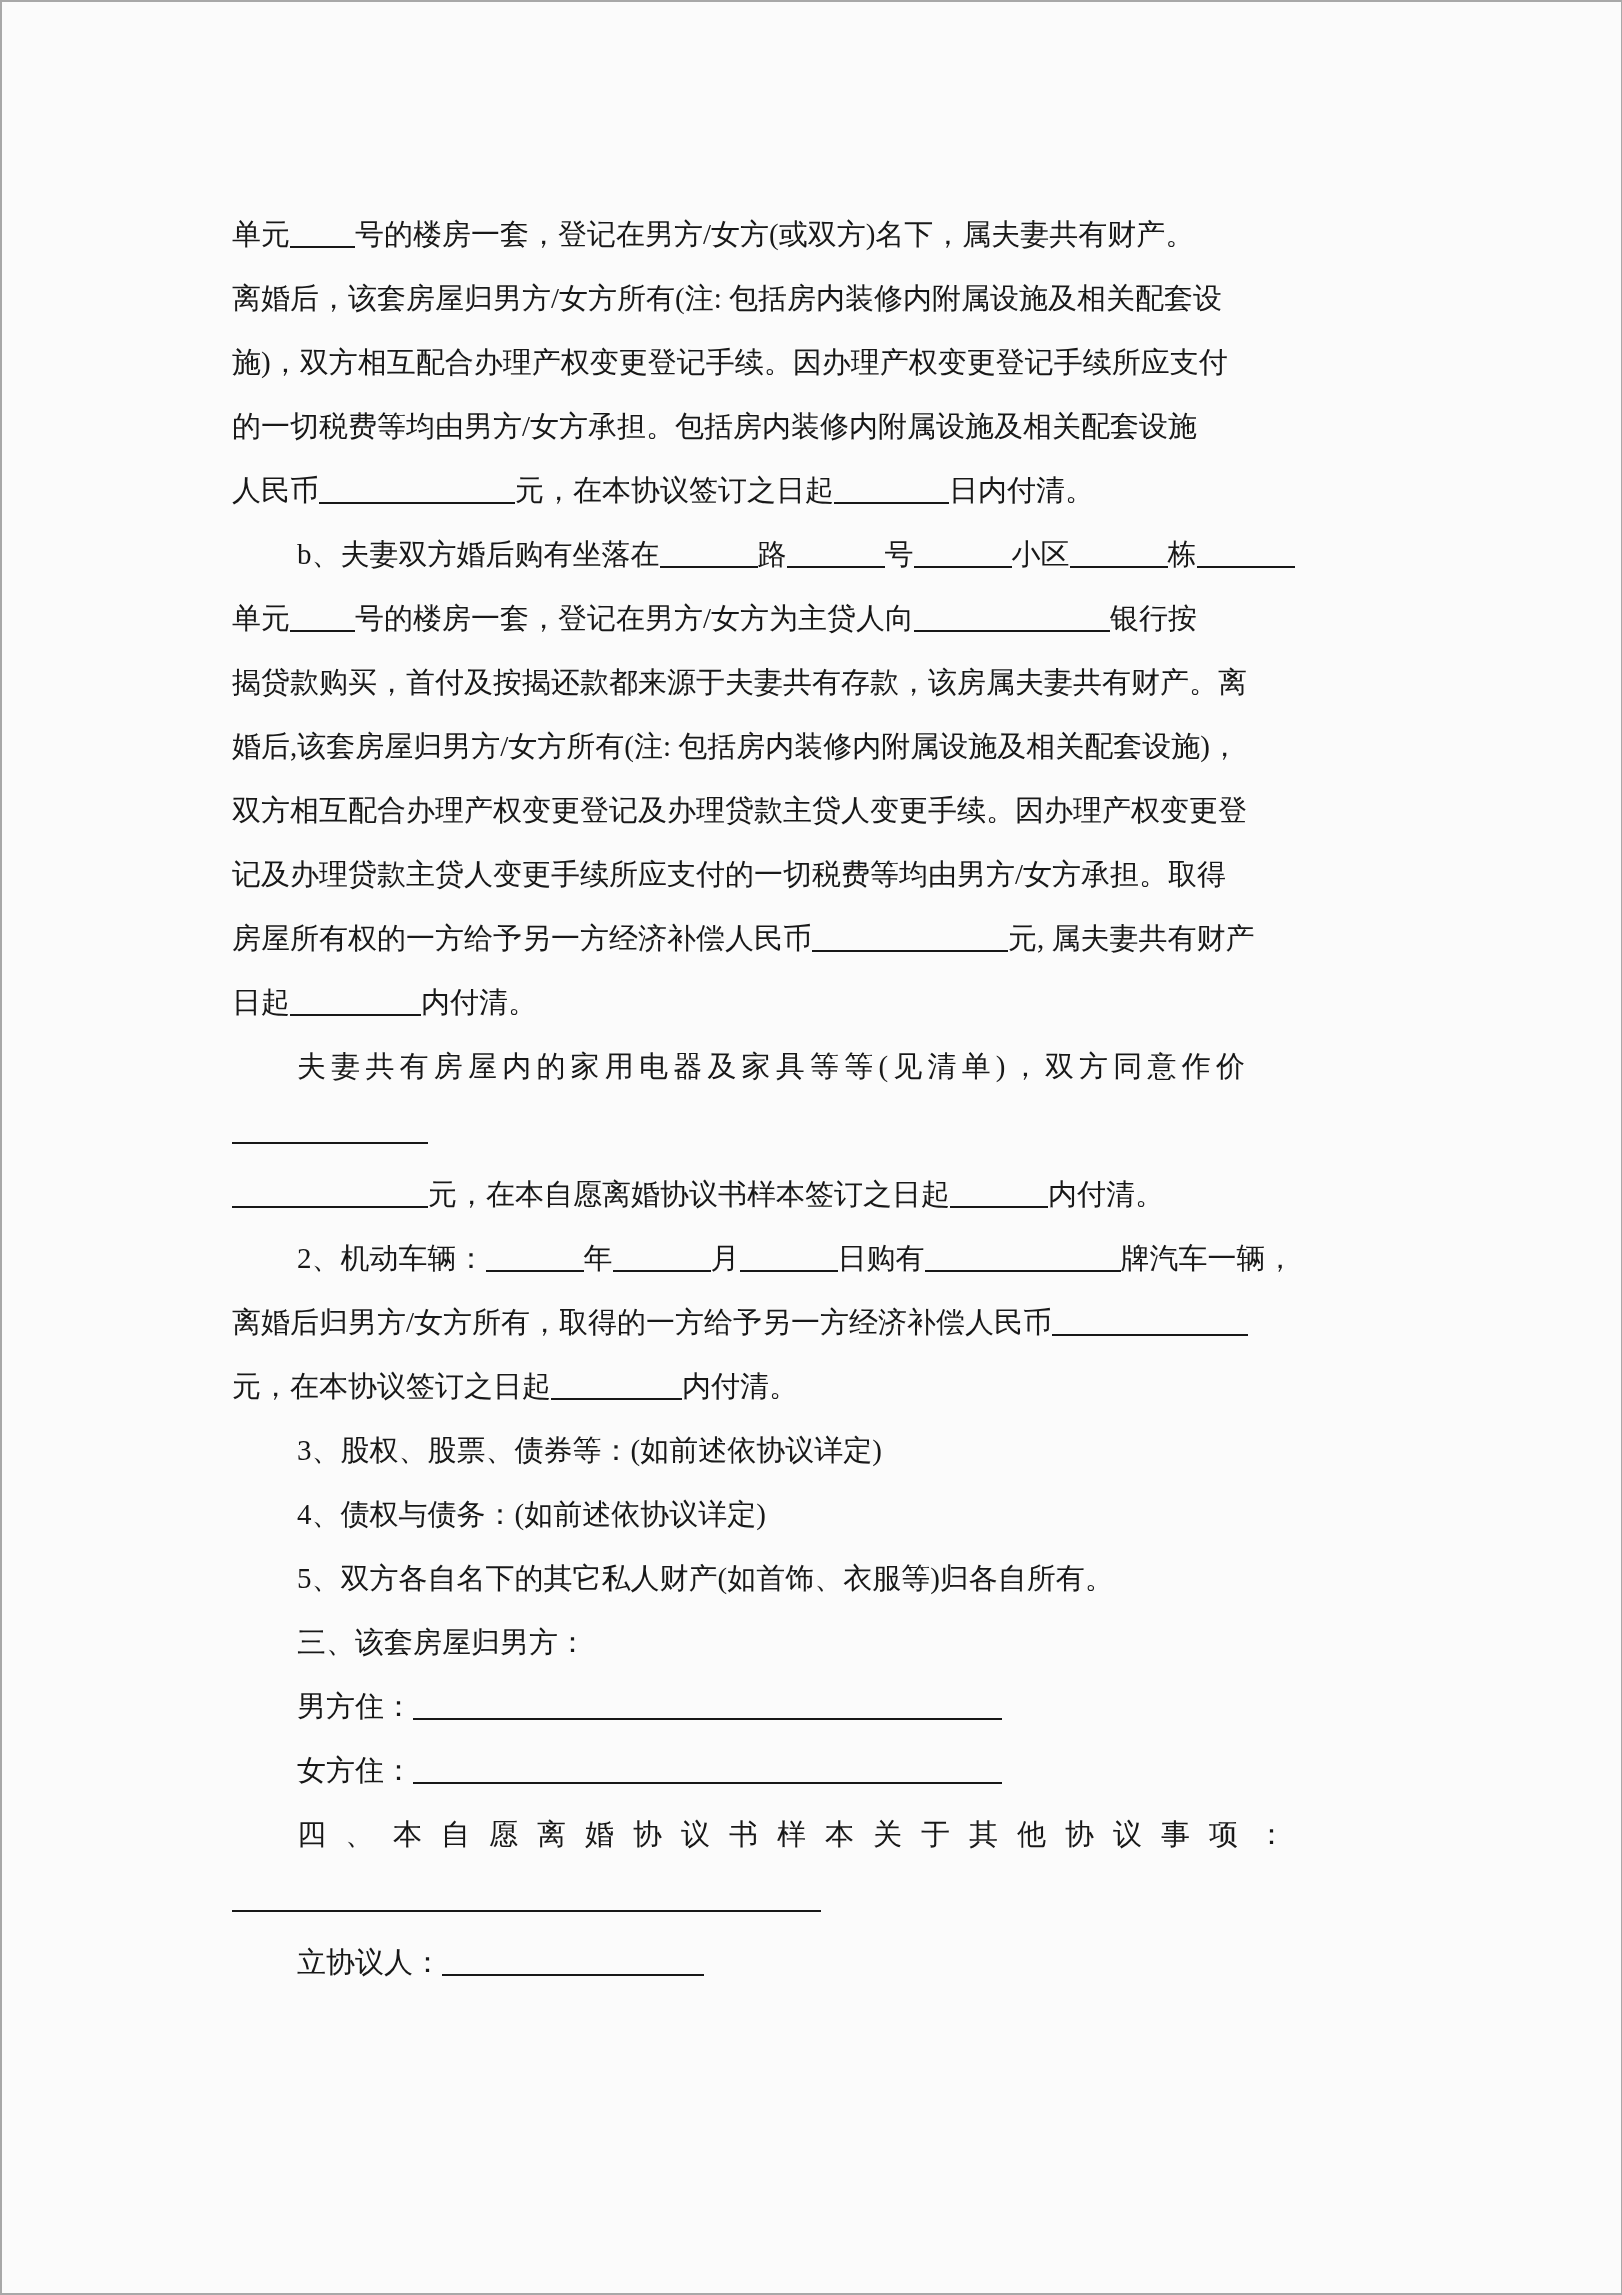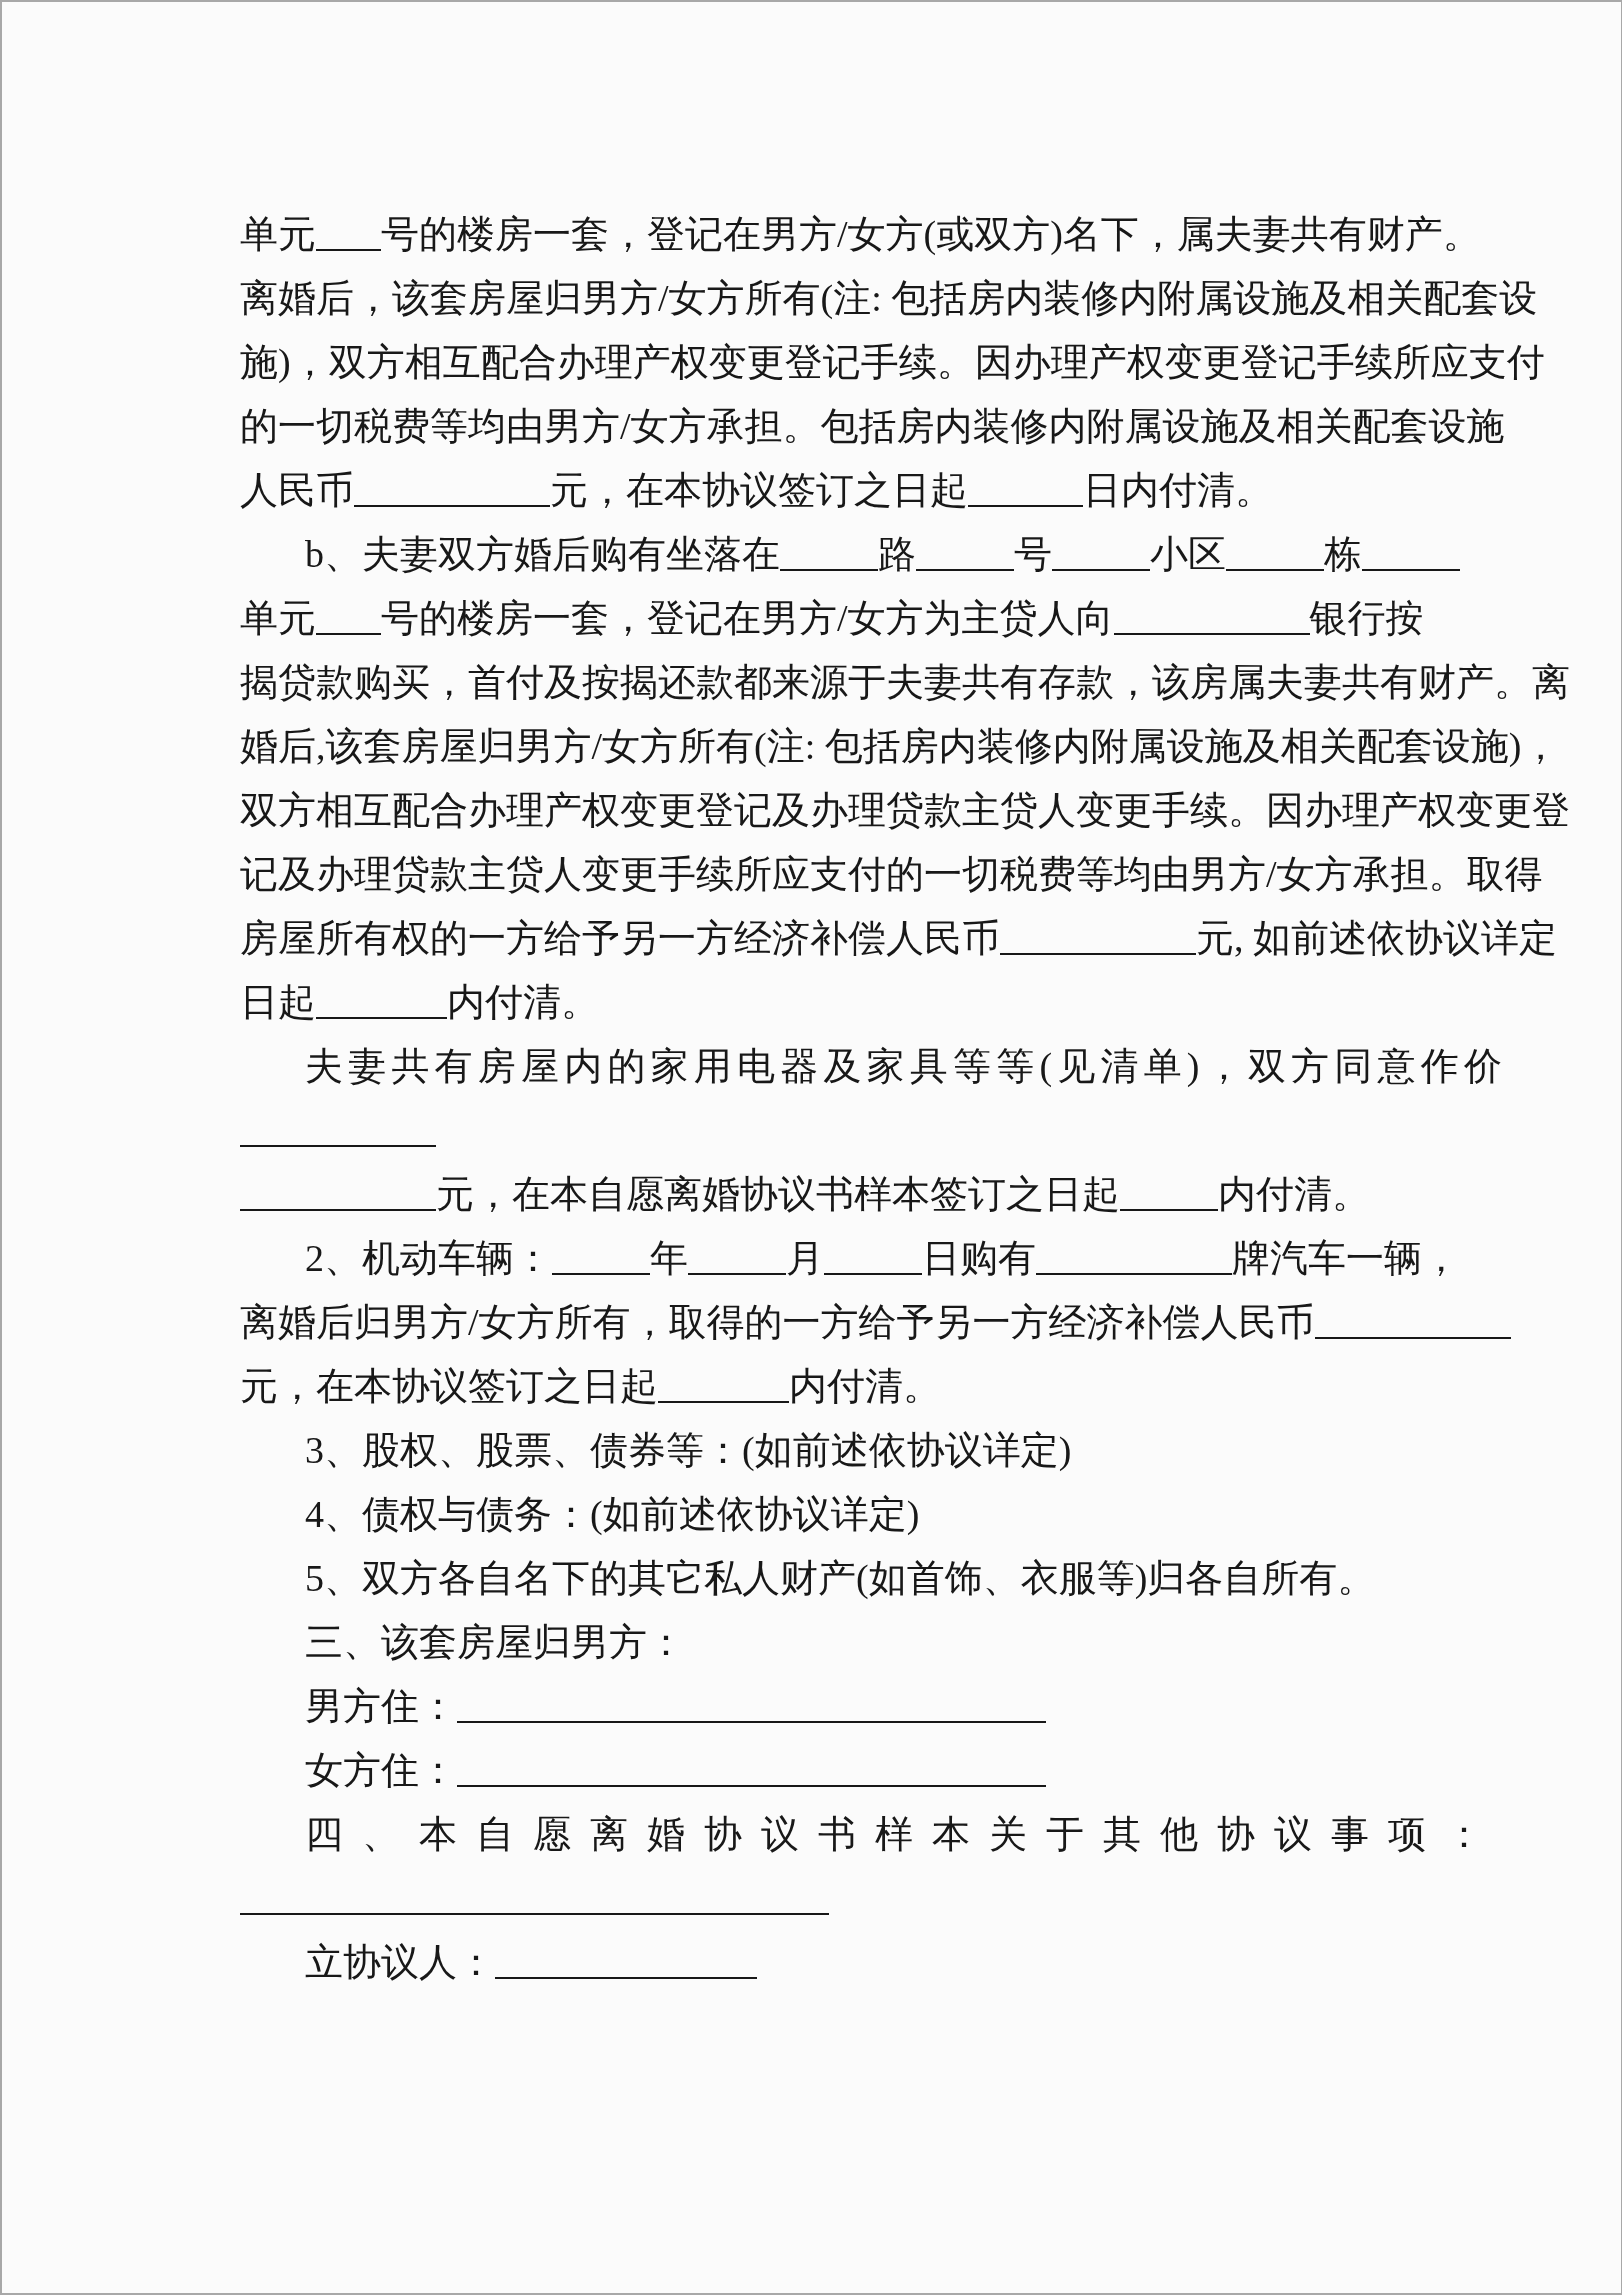--- a/index.html
+++ b/index.html
@@ -17,22 +17,21 @@
     border:2px solid var(--border);
     overflow:hidden;
     font-family:"Liberation Serif","DejaVu Serif",serif;
     color:var(--text);
   }
   .lines{
     position:absolute;
     left:230px;
     top:200px;
     width:1152px;
-    font-size:38px;
-    margin-left:8px;
+    font-size:29px;
   }
   .line{
     line-height:64px;
     white-space:nowrap;
   }
   .line.indent{padding-left:65px;font-family:Liberation Serif, serif;}
   .line.spread{letter-spacing:19px;}
   .line.spread-sm{letter-spacing:5.2px;}
   .blank{
     display:inline-block;
@@ -50,21 +49,21 @@
       <div class="line"><span>离婚后，该套房屋归男方/女方所有(注: 包括房内装修内附属设施及相关配套设</span></div>
       <div class="line"><span>施)，双方相互配合办理产权变更登记手续。因办理产权变更登记手续所应支付</span></div>
       <div class="line"><span>的一切税费等均由男方/女方承担。包括房内装修内附属设施及相关配套设施</span></div>
       <div class="line"><span>人民币</span><span class="blank" style="width: 196px;"></span><span>元，在本协议签订之日起</span><span class="blank" style="width: 115px;"></span><span>日内付清。</span></div>
       <div class="line indent"><span>b、夫妻双方婚后购有坐落在</span><span class="blank" style="width: 98px;"></span><span>路</span><span class="blank" style="width: 98px;"></span><span>号</span><span class="blank" style="width: 98px;"></span><span>小区</span><span class="blank" style="width: 98px;"></span><span>栋</span><span class="blank" style="width: 98px;"></span></div>
       <div class="line"><span>单元</span><span class="blank" style="width: 65px;"></span><span>号的楼房一套，登记在男方/女方为主贷人向</span><span class="blank" style="width: 196px;"></span><span>银行按</span></div>
       <div class="line"><span>揭贷款购买，首付及按揭还款都来源于夫妻共有存款，该房属夫妻共有财产。离</span></div>
       <div class="line"><span>婚后,该套房屋归男方/女方所有(注: 包括房内装修内附属设施及相关配套设施)，</span></div>
       <div class="line"><span>双方相互配合办理产权变更登记及办理贷款主贷人变更手续。因办理产权变更登</span></div>
       <div class="line"><span>记及办理贷款主贷人变更手续所应支付的一切税费等均由男方/女方承担。取得</span></div>
-      <div class="line"><span>房屋所有权的一方给予另一方经济补偿人民币</span><span class="blank" style="width: 196px;"></span><span>元, 如前述依协议详定</span></div>
+      <div class="line"><span>房屋所有权的一方给予另一方经济补偿人民币</span><span class="blank" style="width: 196px;"></span><span>元, 属夫妻共有财产</span></div>
       <div class="line"><span>日起</span><span class="blank" style="width: 131px;"></span><span>内付清。</span></div>
       <div class="line indent spread-sm"><span>夫妻共有房屋内的家用电器及家具等等(见清单)，双方同意作价</span></div>
       <div class="line"><span class="blank" style="width: 196px;"></span></div>
       <div class="line"><span class="blank" style="width: 196px;"></span><span>元，在本自愿离婚协议书样本签订之日起</span><span class="blank" style="width: 98px;"></span><span>内付清。</span></div>
       <div class="line indent"><span>2、机动车辆：</span><span class="blank" style="width: 98px;"></span><span>年</span><span class="blank" style="width: 98px;"></span><span>月</span><span class="blank" style="width: 98px;"></span><span>日购有</span><span class="blank" style="width: 196px;"></span><span>牌汽车一辆，</span></div>
       <div class="line"><span>离婚后归男方/女方所有，取得的一方给予另一方经济补偿人民币</span><span class="blank" style="width: 196px;"></span></div>
       <div class="line"><span>元，在本协议签订之日起</span><span class="blank" style="width: 131px;"></span><span>内付清。</span></div>
       <div class="line indent"><span>3、股权、股票、债券等：(如前述依协议详定)</span></div>
       <div class="line indent"><span>4、债权与债务：(如前述依协议详定)</span></div>
       <div class="line indent"><span>5、双方各自名下的其它私人财产(如首饰、衣服等)归各自所有。</span></div>

